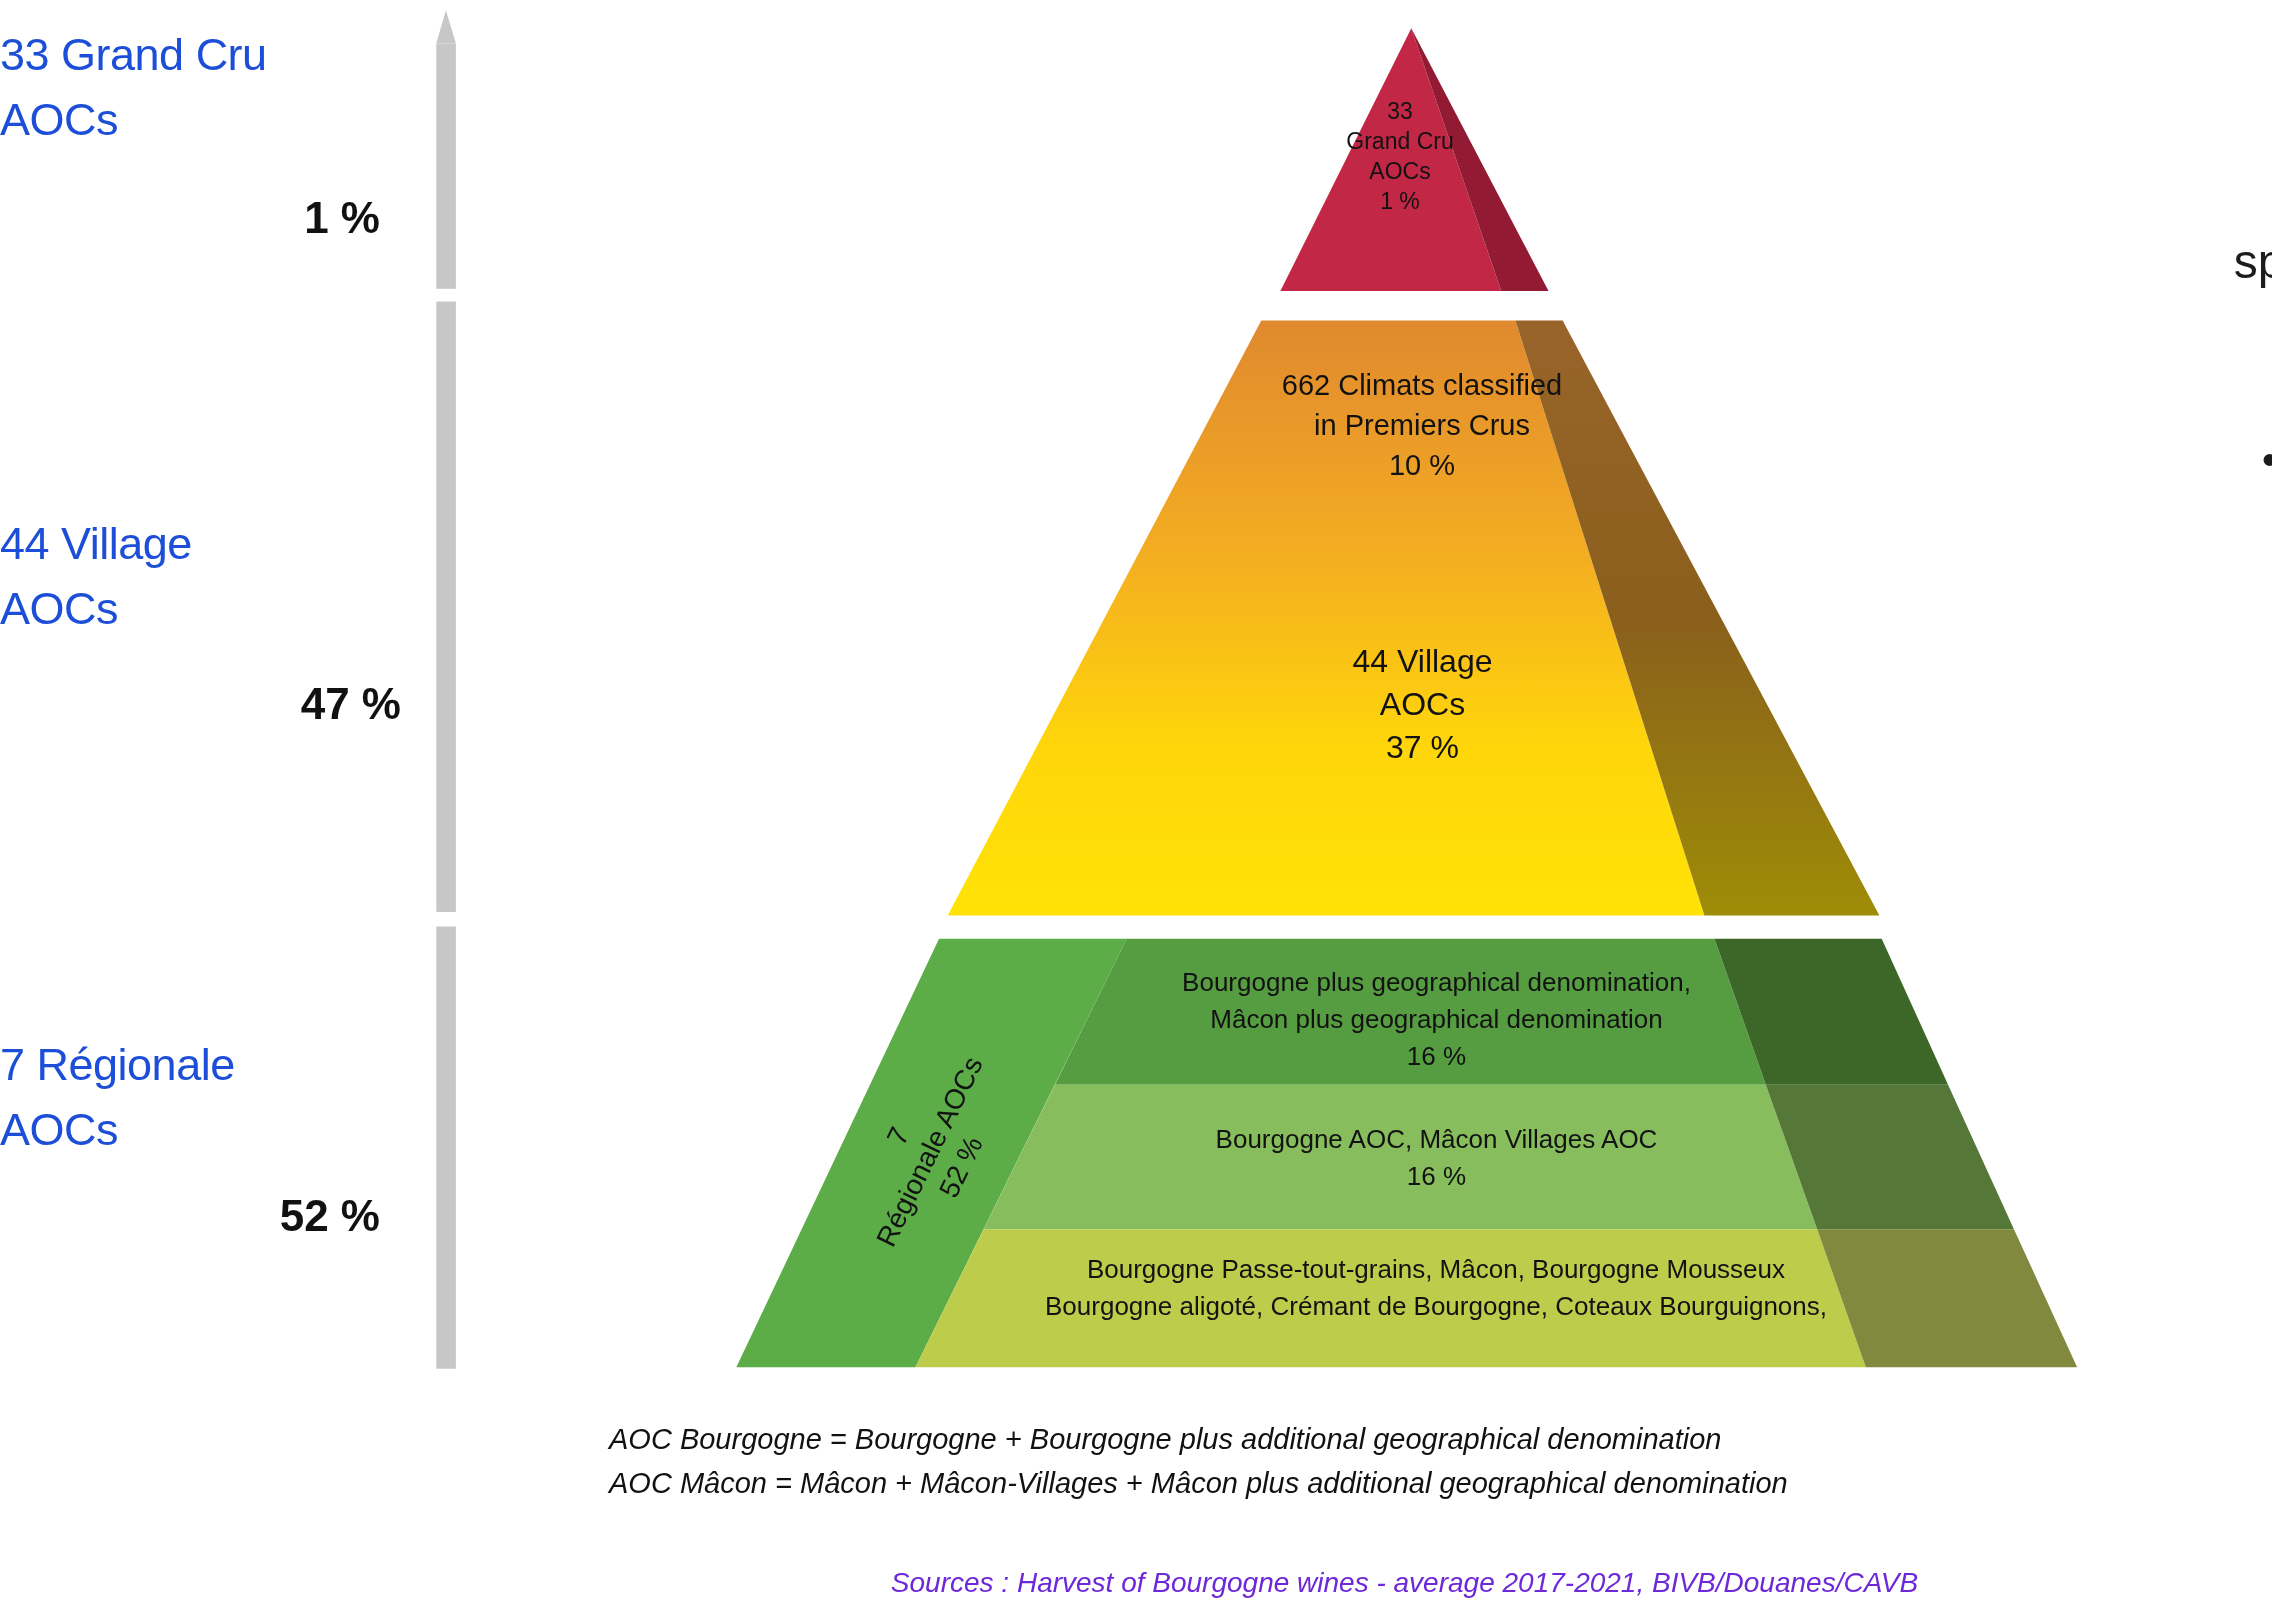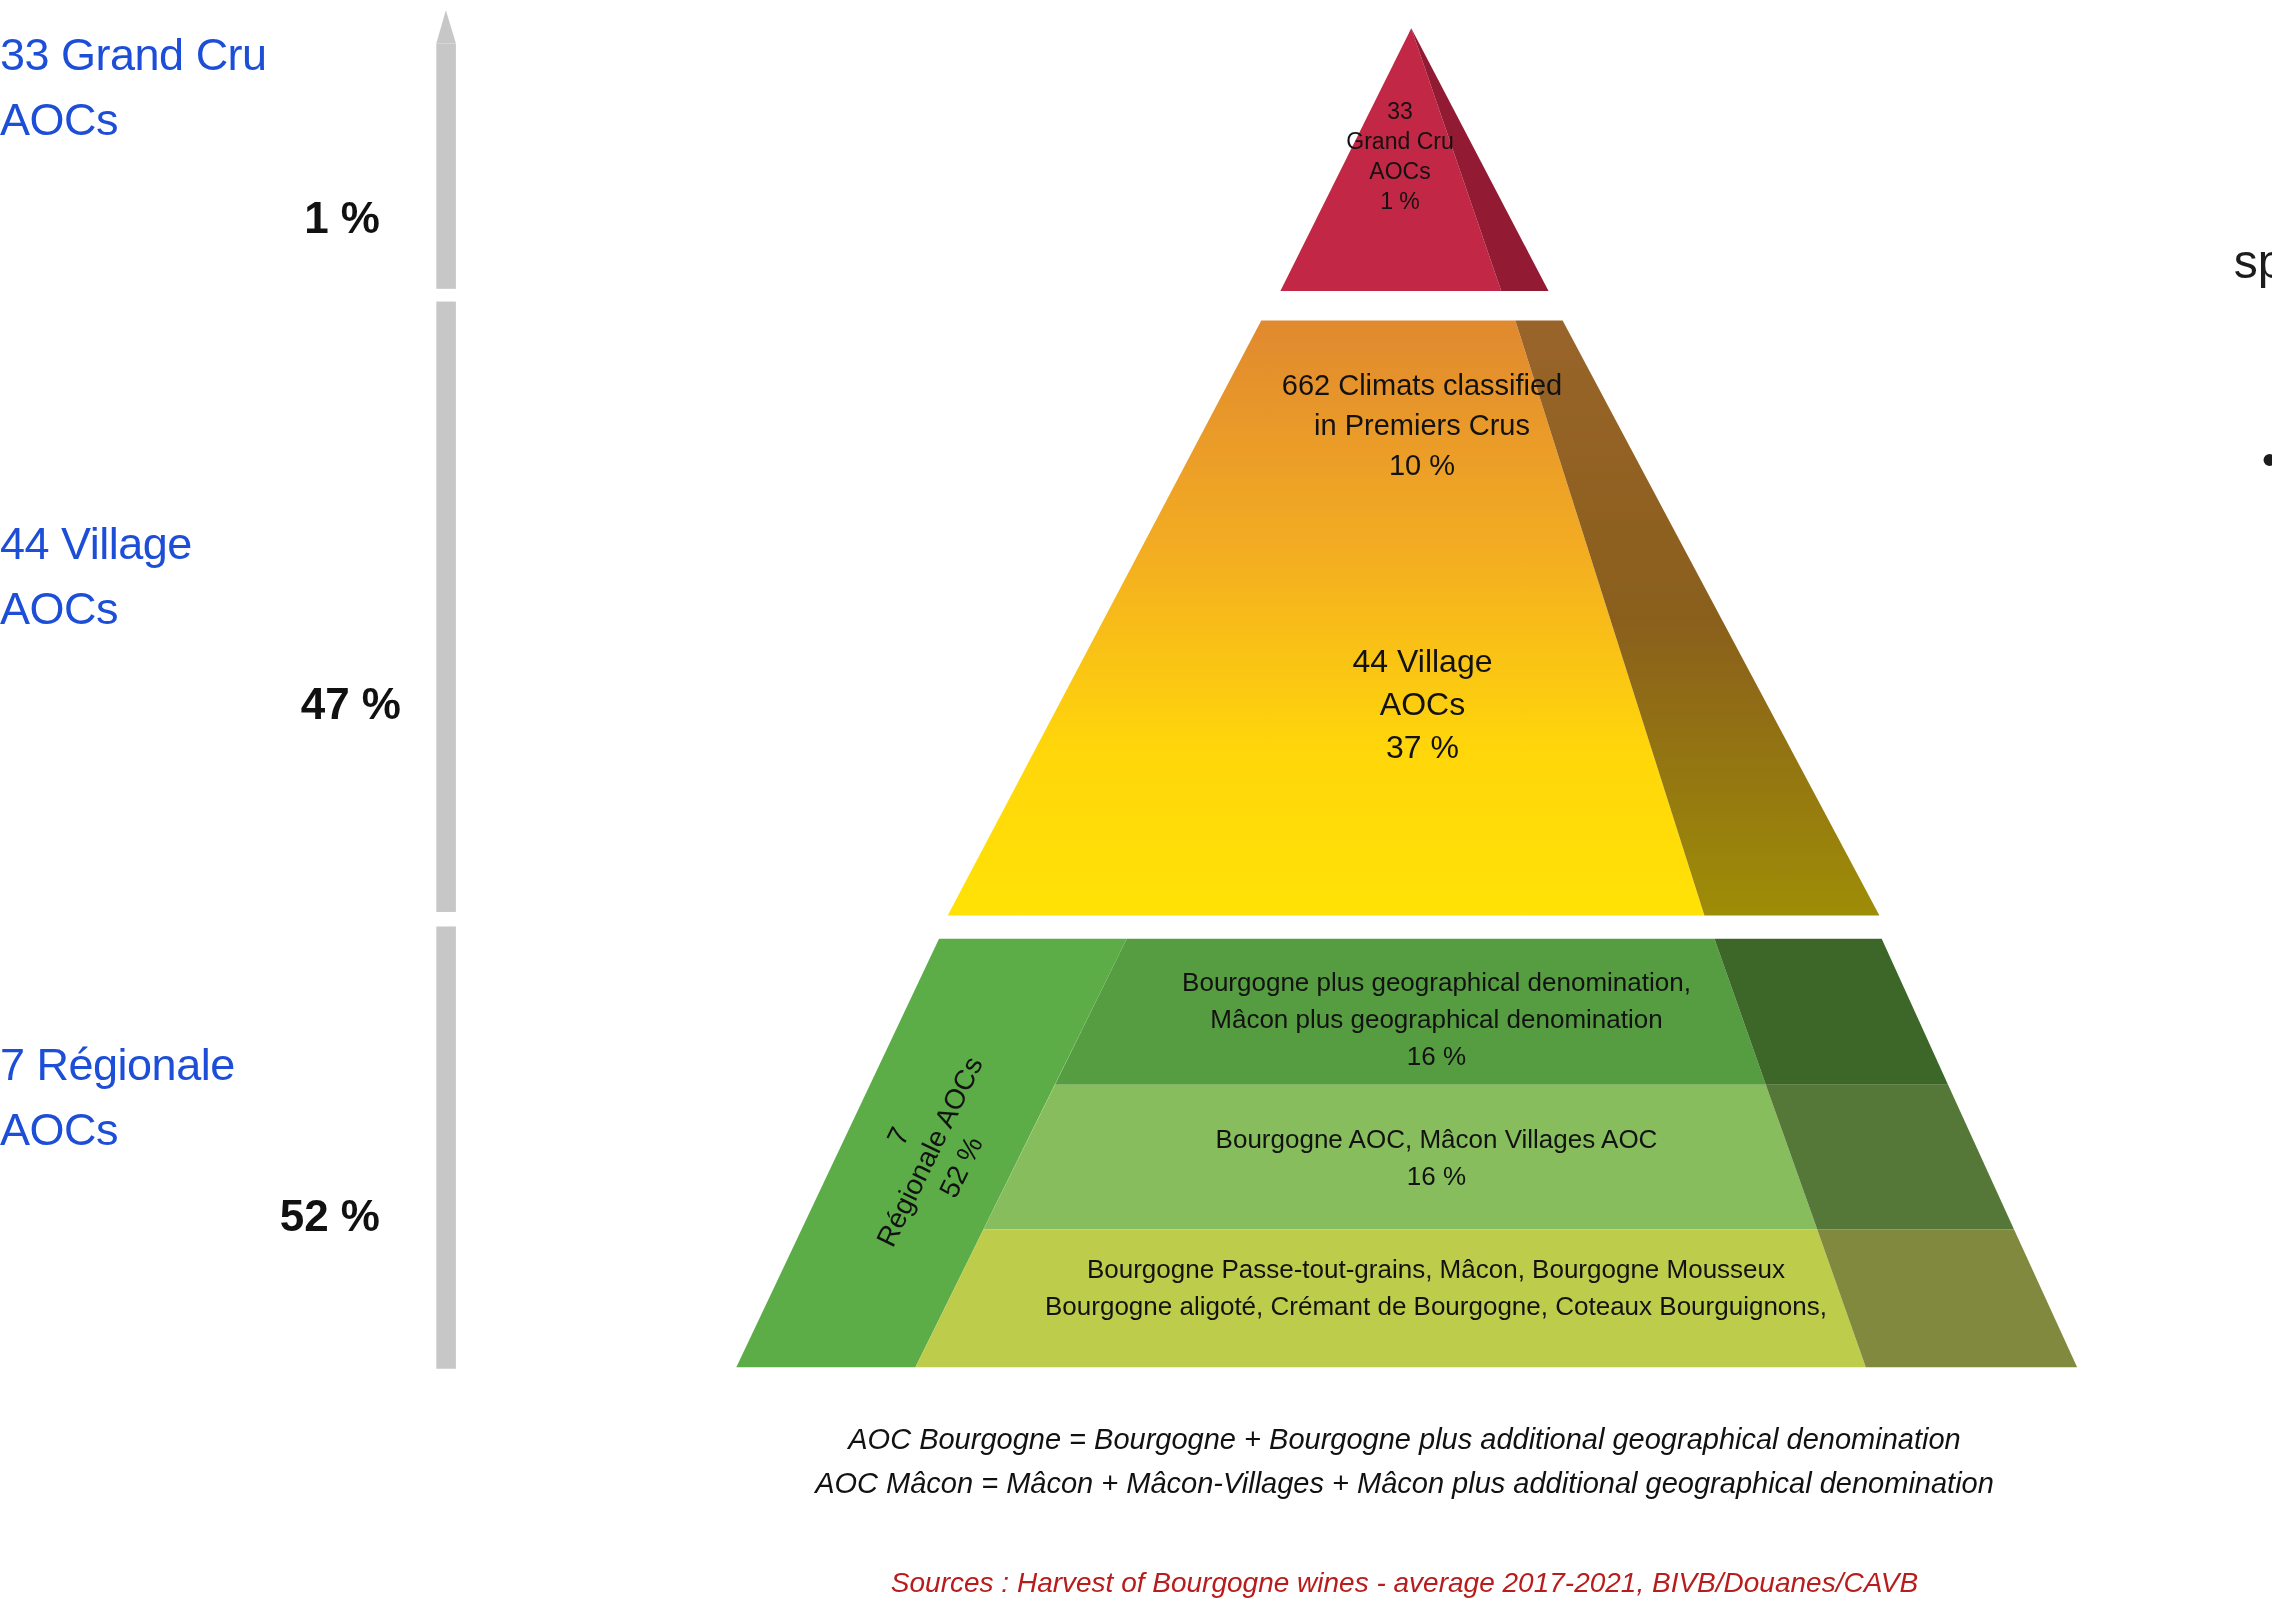--- a/index.html
+++ b/index.html
@@ -13,24 +13,24 @@
             font-size:44px;line-height:53px;color:#111;}
   .tier-text{font-size:23px;line-height:30px;text-align:center;}
   .premiers-text{font-size:29px;line-height:40px;}
   .village-text{font-size:32px;line-height:43px;}
   .band-text{font-size:26px;line-height:37px;}
   .strip-text{font-size:28px;line-height:35px;transform:rotate(-64deg);transform-origin:center center;}
   .right-head{position:absolute;left:1818px;width:1000px;text-align:right;font-weight:300;
               font-size:48px;line-height:78px;color:#1c1c1c;}
   .right-bullets{position:absolute;left:1818px;width:1000px;text-align:right;font-weight:300;
                  font-size:45px;line-height:58px;color:#1c1c1c;}
-  .footnote{position:absolute;left:609px;width:1591px;text-align:center;font-style:italic;
+  .footnote{position:absolute;left:609px;width:1591px;text-align:left;font-style:italic;
             font-size:29px;line-height:44px;color:#111;}
   .sources{position:absolute;left:609px;width:1591px;text-align:center;font-style:italic;
-           font-size:28px;line-height:36px;color:#b91c1c;}
+           font-size:28px;line-height:36px;color:#6d28d9;}
 </style>
 </head>
 <body>
 
 <div id="canvas">
 
   <svg id="pyr-svg" width="2888" height="1618" viewBox="0 0 6354 3559">
     <defs>
       <linearGradient id="g2" x1="0" y1="0" x2="0" y2="1">
         <stop offset="0%" stop-color="#e0892f"></stop>

